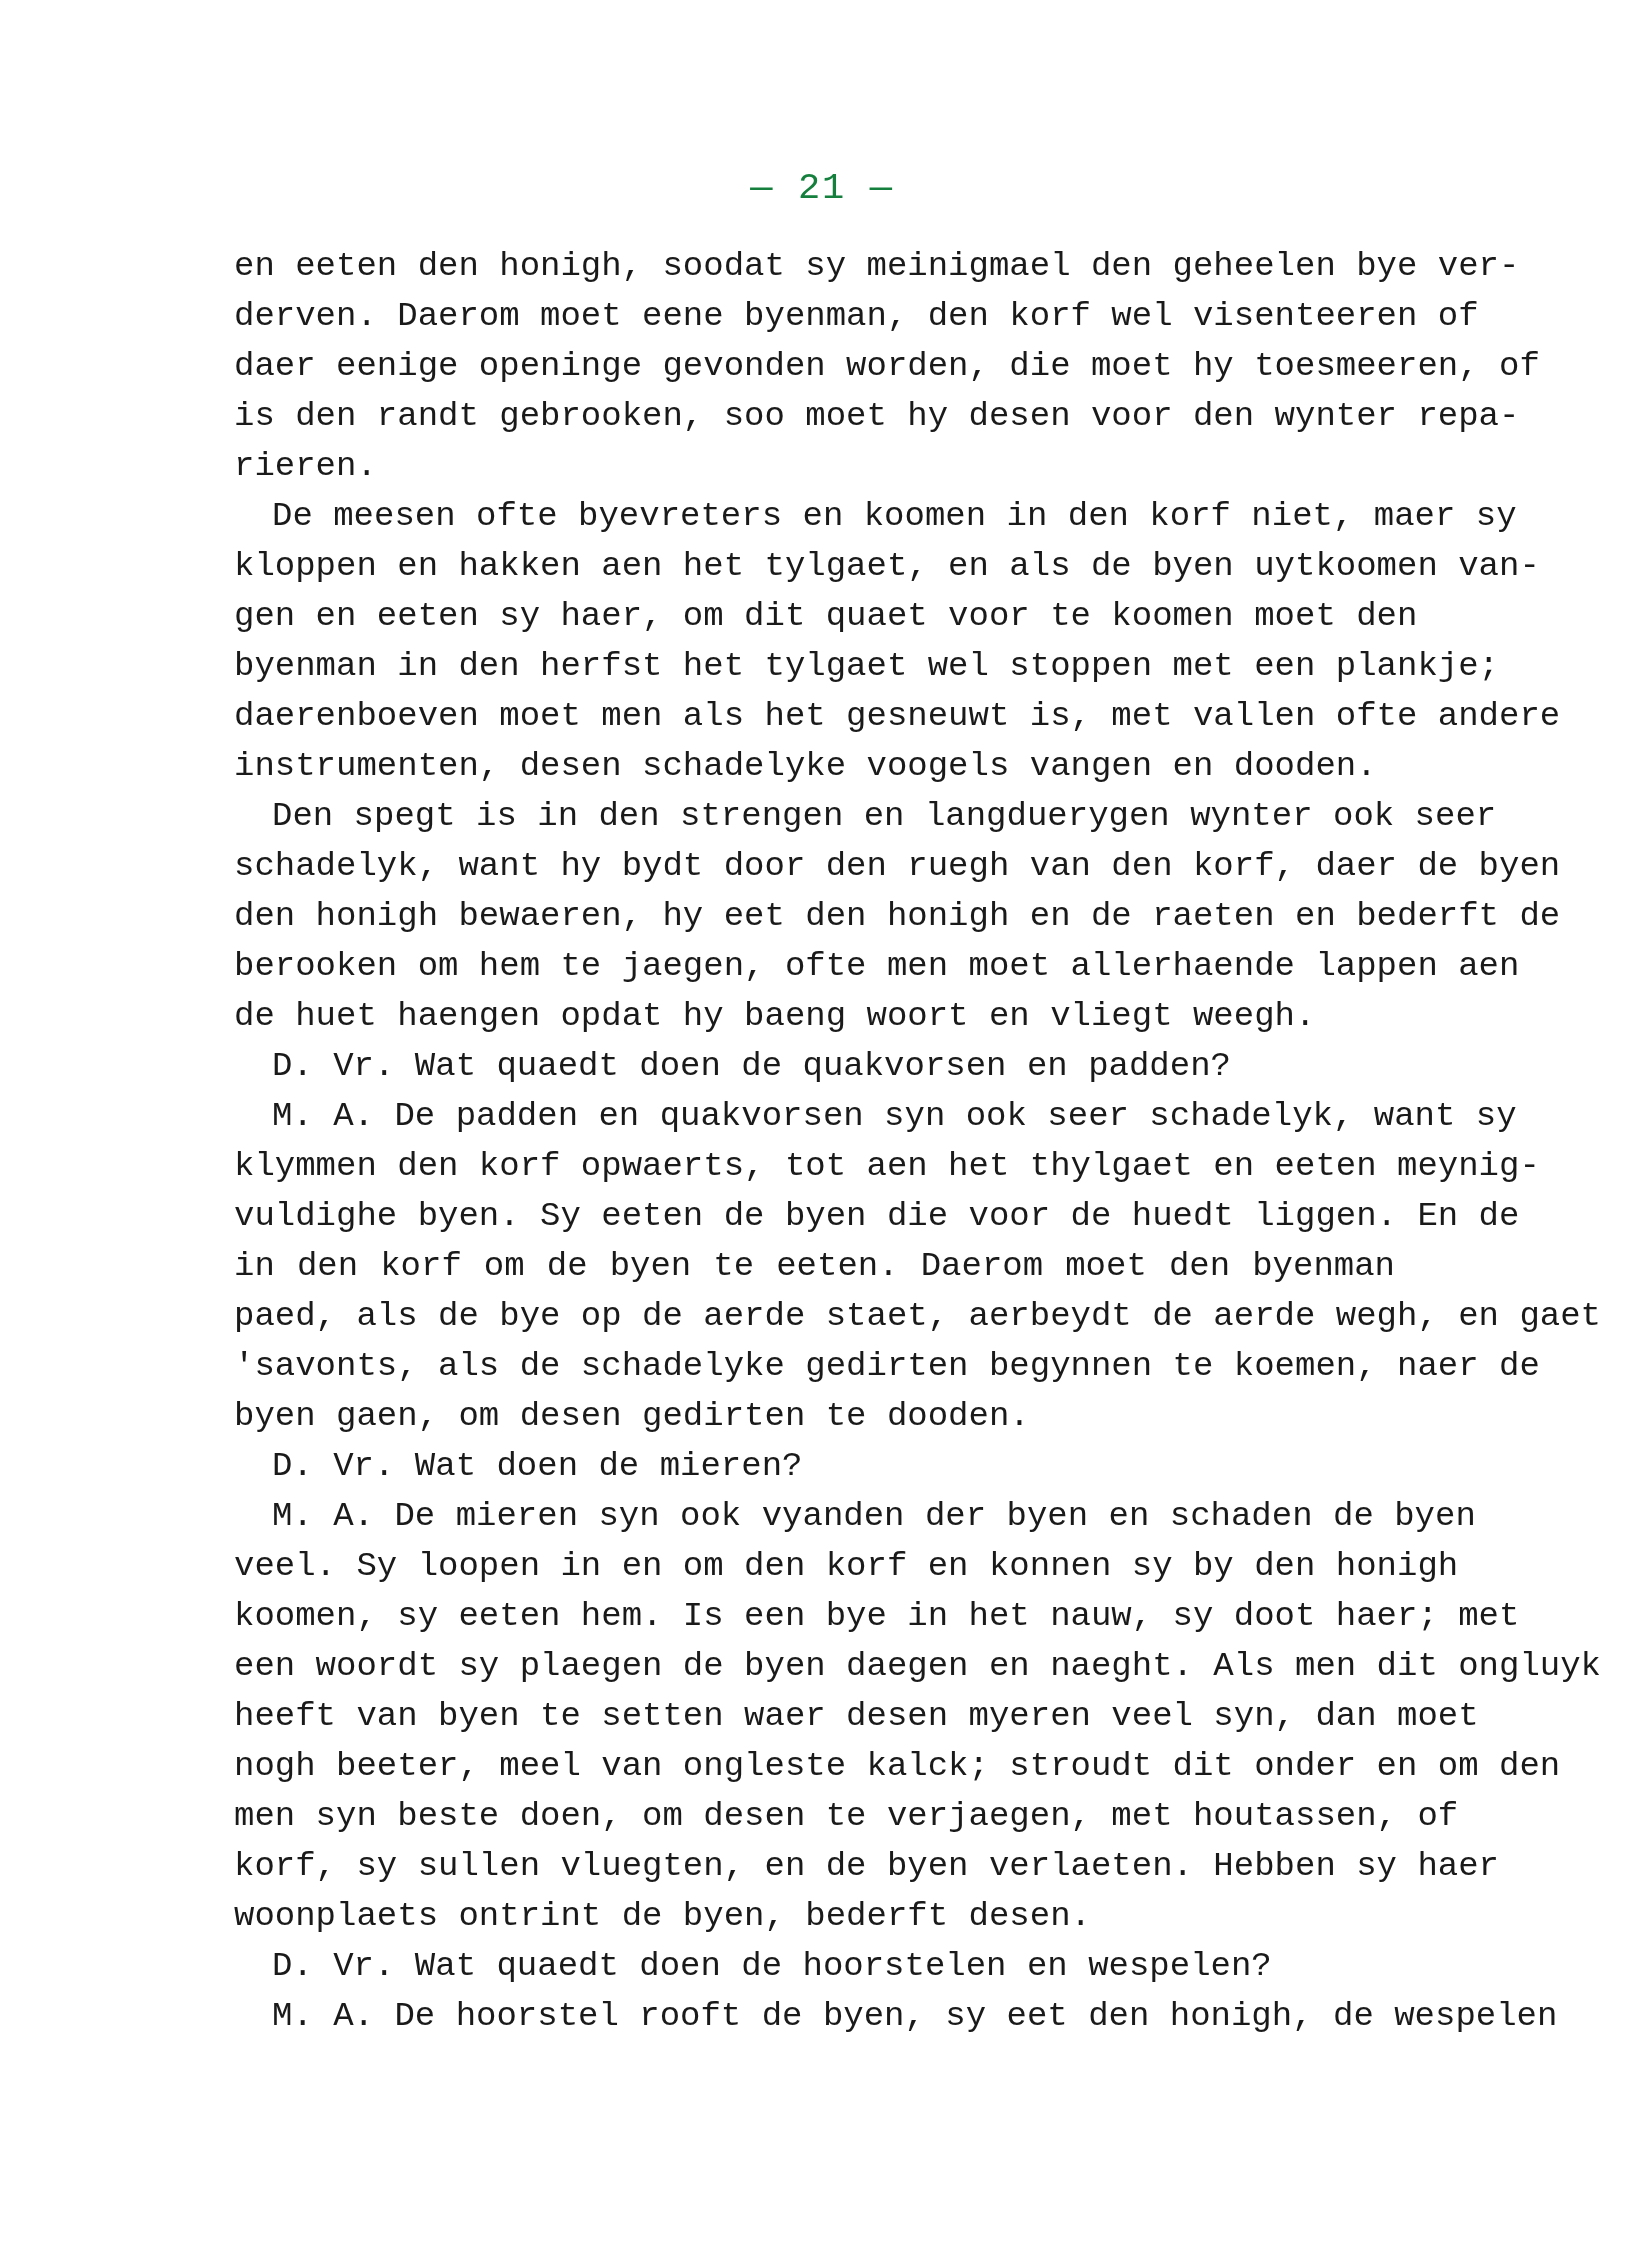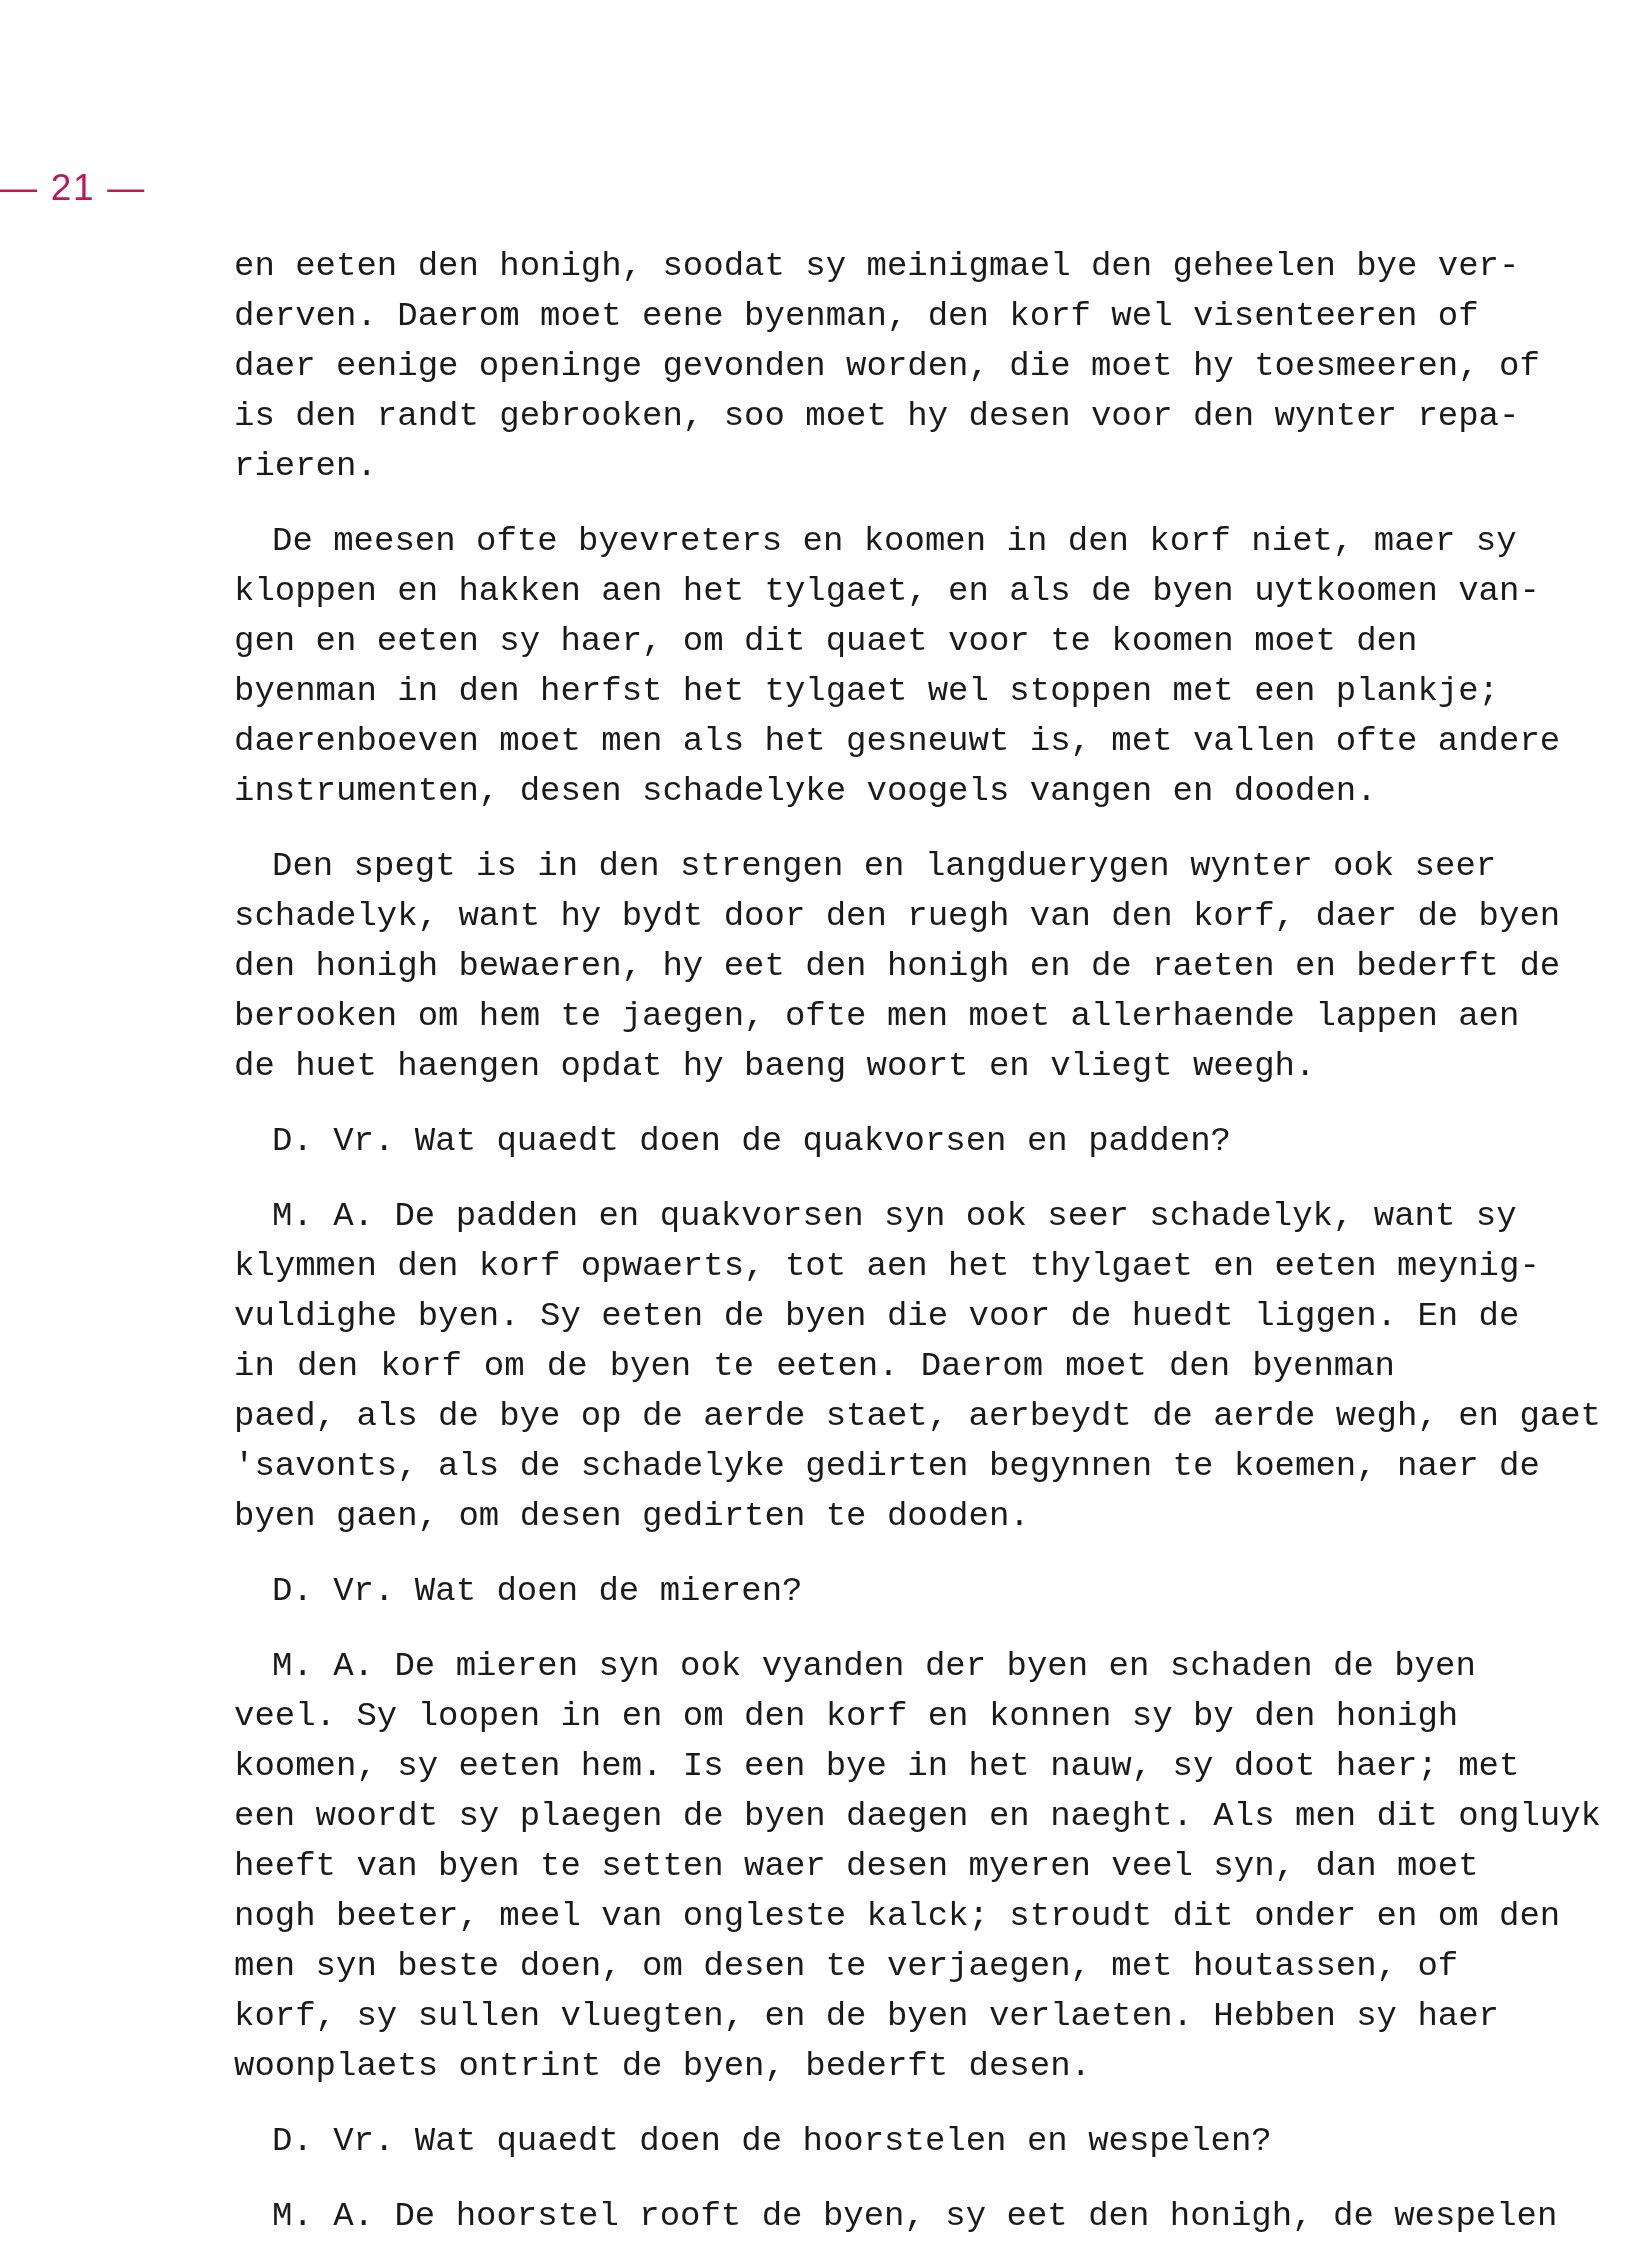--- a/index.html
+++ b/index.html
@@ -1,29 +1,29 @@
 <!DOCTYPE html>
 <html style="font-size:14px"><head>
 <meta charset="utf-8">
 <style>
   html, body { margin:0; padding:0; background:#ffffff; }
   body { width:1644px; height:2261px; position:relative; overflow:hidden; }
   .page-num {
-    position:absolute; top:167px; left:0; width:1644px; text-align:left;
-    font-family:Liberation Sans, sans-serif; font-size:37px; color:#be185d;
+    position:absolute; top:167px; left:0; width:1644px; text-align:center;
+    font-family:Liberation Mono, monospace; font-size:37px; color:#15803d;
     letter-spacing:1.7px;
   }
   .text {
     position:absolute; top:241px; left:234px; width:1161px;
     font-family:Liberation Mono, monospace; font-size:34px; line-height:50px;
     color:#1a1a1a;
   }
   .line { display:block; height:50px; white-space:nowrap; text-align:justify; text-align-last:justify; }
   .line.last { text-align-last:left; }
-  .line.indent { padding-left:38px;margin-top:25px; }
+  .line.indent { padding-left:38px; }
 </style>
 </head>
 <body>
 
 <div class="page-num">— 21 —</div>
 
 <div class="text" id="body-text">
     <span class="line">en eeten den honigh, soodat sy meinigmael den geheelen bye ver-</span>
     <span class="line">derven. Daerom moet eene byenman, den korf wel visenteeren of</span>
     <span class="line">daer eenige openinge gevonden worden, die moet hy toesmeeren, of</span>

